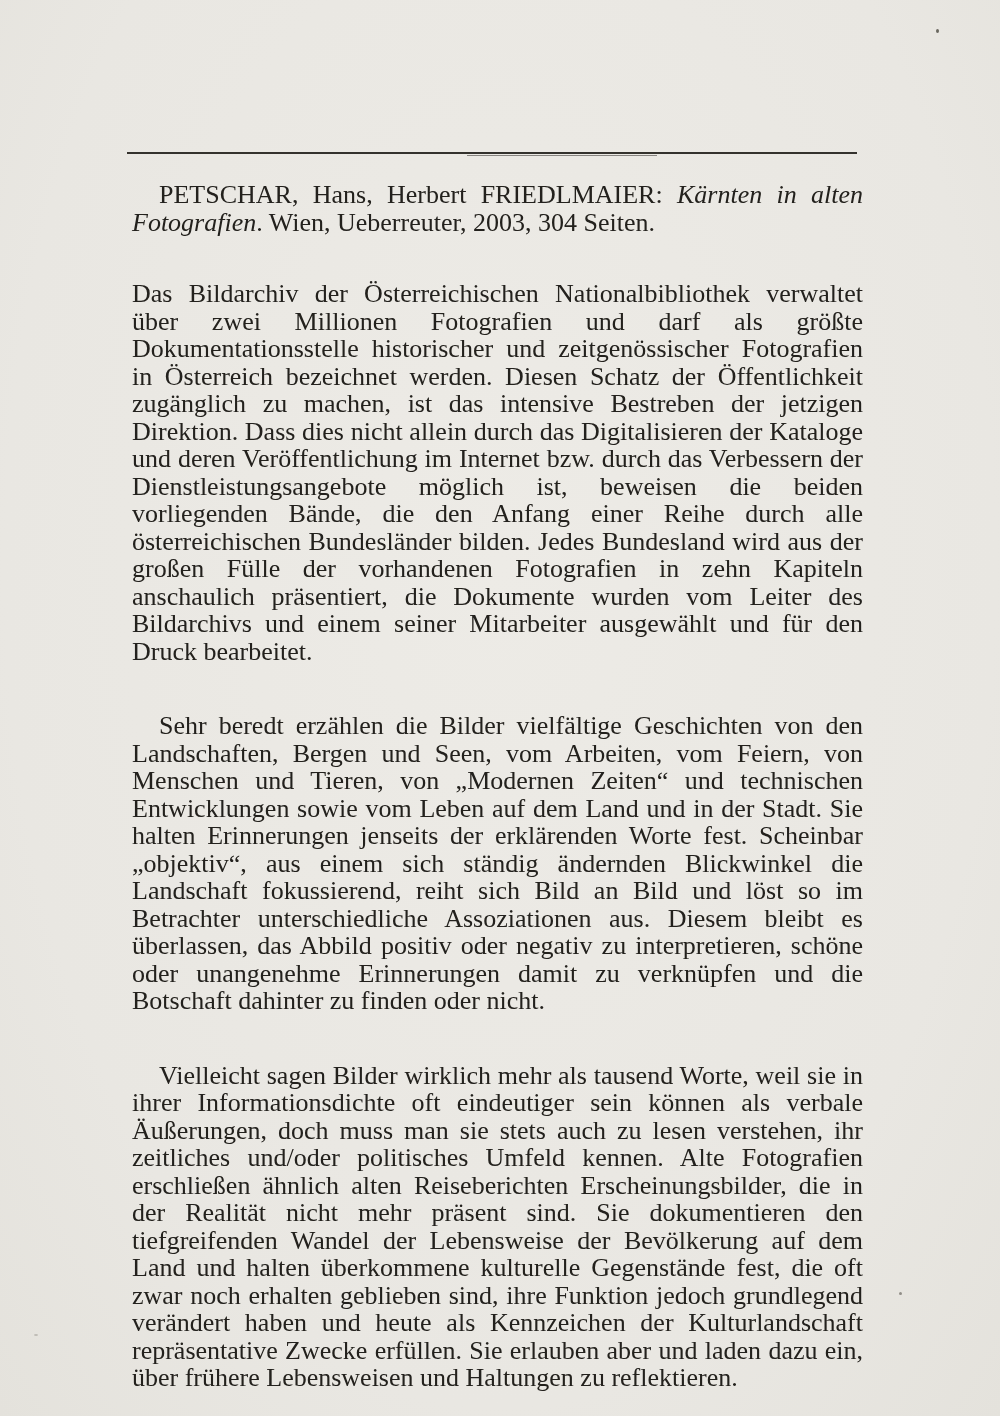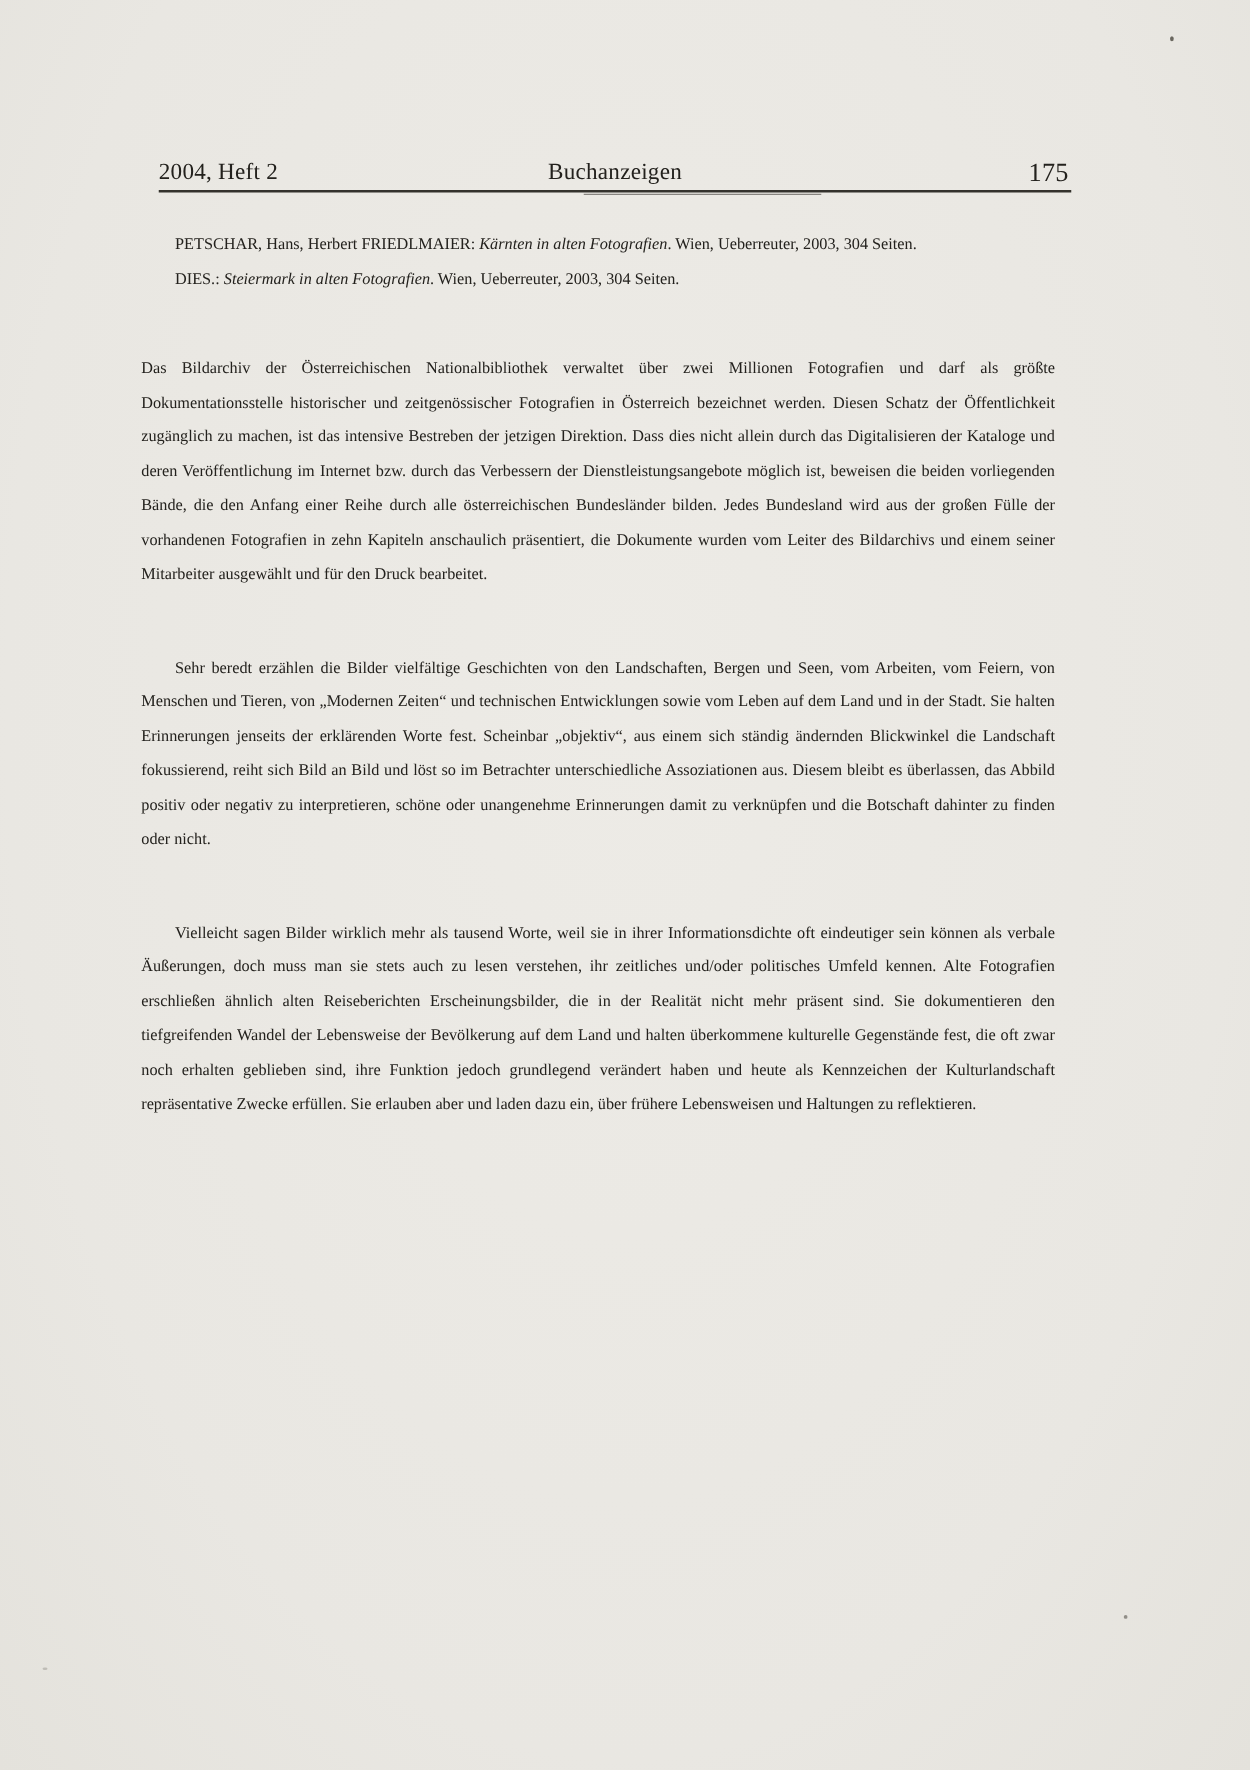--- a/index.html
+++ b/index.html
@@ -62,23 +62,23 @@
     position: absolute;
     left: 340px;
     top: 3px;
     width: 190px;
     height: 1px;
     background: rgba(52, 50, 45, 0.55);
   }
   .text-block {
     position: absolute;
     top: 181px;
-    left: 113px;
+    left: 132px;
     width: 731px;
-    font-size: 13px;
+    font-size: 26px;
     line-height: 27.5px;
     text-align: justify;
     hyphens: auto;
     -webkit-hyphens: auto;
   }
   .text-block p {
     margin: 0;
   }
   p.ref {
     text-indent: 27px;
@@ -116,33 +116,27 @@
     width: 4px;
     height: 2px;
     opacity: 0.25;
   }
 </style>
 </head>
 <body>
 
 <div class="page">
 
-  <header class="running-head">
-    <span class="rh-left">2004, Heft 2</span>
-    <span class="rh-center">Buchanzeigen</span>
-    <span class="rh-right">175</span>
-  </header>
 
   <div class="head-rule"></div>
 
   <main class="text-block">
 
     <p class="ref"><span>PETSCHAR, Hans, Herbert FRIEDLMAIER: </span><i>Kärnten in alten Fotografien</i><span>. Wien, Ueberreuter, 2003, 304 Seiten.</span></p>
 
-    <p class="ref"><span>DIES.: </span><i>Steiermark in alten Fotografien</i><span>. Wien, Ueberreuter, 2003, 304 Seiten.</span></p>
 
     <p class="para no-indent">Das Bildarchiv der Österreichischen Nationalbibliothek verwaltet über zwei Millionen Fotografien und darf als größte Dokumentationsstelle historischer und zeitgenössischer Fotografien in Österreich bezeichnet werden. Diesen Schatz der Öffentlichkeit zugänglich zu machen, ist das intensive Bestreben der jetzigen Direktion. Dass dies nicht allein durch das Digitalisieren der Kataloge und deren Veröffentlichung im Internet bzw. durch das Verbessern der Dienstleistungsangebote möglich ist, beweisen die beiden vorliegenden Bände, die den Anfang einer Reihe durch alle österreichischen Bundesländer bilden. Jedes Bundesland wird aus der großen Fülle der vorhandenen Fotografien in zehn Kapiteln anschaulich präsentiert, die Dokumente wurden vom Leiter des Bildarchivs und einem seiner Mitarbeiter ausgewählt und für den Druck bearbeitet.</p>
 
     <p class="para">Sehr beredt erzählen die Bilder vielfältige Geschichten von den Landschaften, Bergen und Seen, vom Arbeiten, vom Feiern, von Menschen und Tieren, von „Modernen Zeiten“ und technischen Entwicklungen sowie vom Leben auf dem Land und in der Stadt. Sie halten Erinnerungen jenseits der erklärenden Worte fest. Scheinbar „objektiv“, aus einem sich ständig ändernden Blickwinkel die Landschaft fokussierend, reiht sich Bild an Bild und löst so im Betrachter unterschiedliche Assoziationen aus. Diesem bleibt es überlassen, das Abbild positiv oder negativ zu interpretieren, schöne oder unangenehme Erinnerungen damit zu verknüpfen und die Botschaft dahinter zu finden oder nicht.</p>
 
     <p class="para">Vielleicht sagen Bilder wirklich mehr als tausend Worte, weil sie in ihrer Informationsdichte oft eindeutiger sein können als verbale Äußerungen, doch muss man sie stets auch zu lesen verstehen, ihr zeitliches und/oder politisches Umfeld kennen. Alte Fotografien erschließen ähnlich alten Reiseberichten Erscheinungsbilder, die in der Realität nicht mehr präsent sind. Sie dokumentieren den tiefgreifenden Wandel der Lebensweise der Bevölkerung auf dem Land und halten überkommene kulturelle Gegenstände fest, die oft zwar noch erhalten geblieben sind, ihre Funktion jedoch grundlegend verändert haben und heute als Kennzeichen der Kulturlandschaft repräsentative Zwecke erfüllen. Sie erlauben aber und laden dazu ein, über frühere Lebensweisen und Haltungen zu reflektieren.</p>
 
 
   </main>
 

